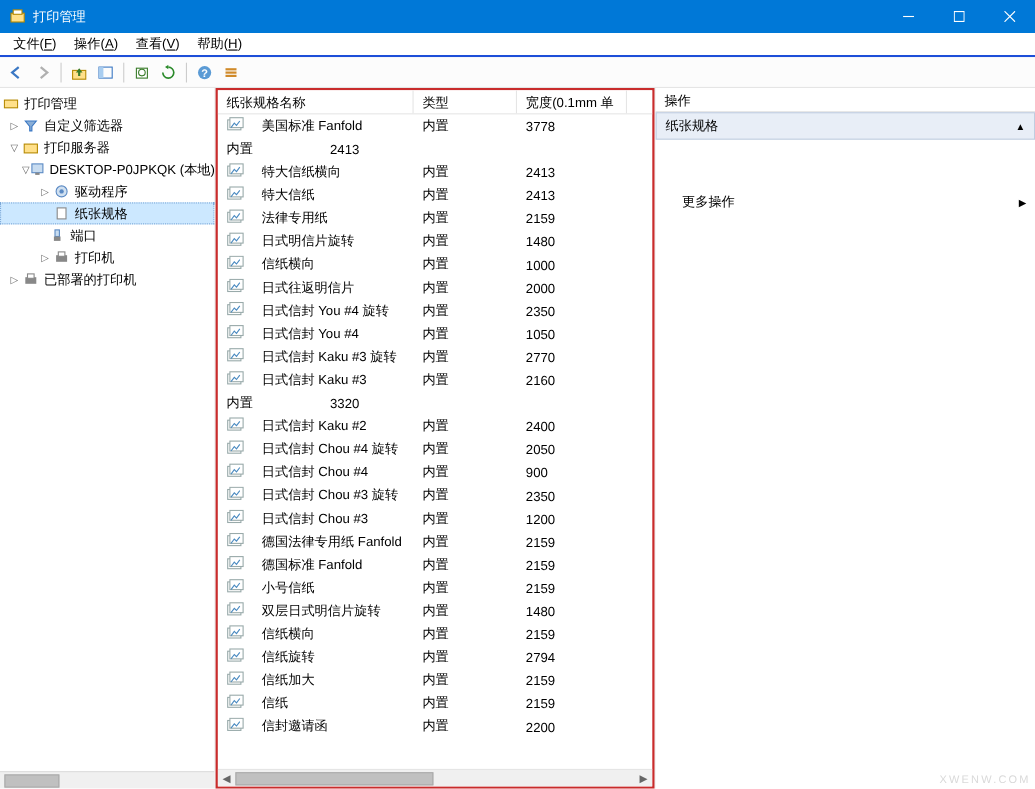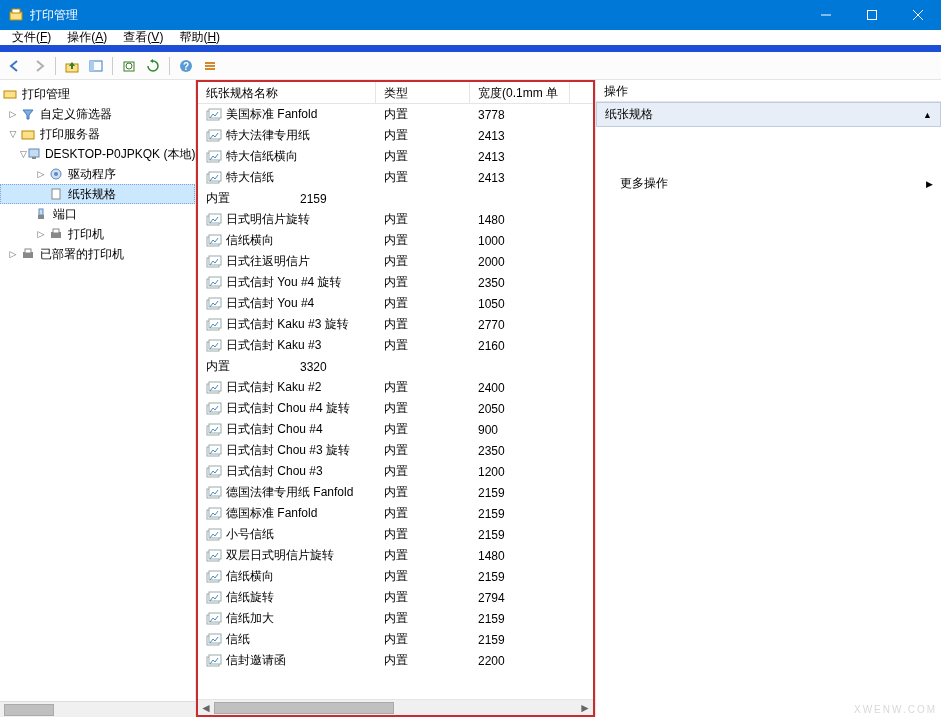--- a/index.html
+++ b/index.html
@@ -3,42 +3,42 @@
 <meta charset="utf-8">
 <style>
 * { box-sizing: border-box; margin: 0; padding: 0; }
 body { font-family: "Microsoft YaHei", "Segoe UI", Tahoma, sans-serif; font-size: 12px; background: #fff; width: 941px; height: 717px; overflow: hidden; display: flex; flex-direction: column; }
 .titlebar { background: #0078d7; color: #fff; height: 30px; display: flex; align-items: center; padding-left: 8px; }
 .titlebar .app-icon { width: 16px; height: 16px; margin-right: 6px; display: flex; align-items: center; justify-content: center; font-size: 12px; }
 .titlebar .title { flex: 1; font-size: 12px; }
 .titlebar .win-controls { display: flex; height: 100%; }
 .titlebar .win-btn { width: 46px; display: flex; align-items: center; justify-content: center; cursor: pointer; }
 .titlebar .win-btn svg { width: 10px; height: 10px; }
-.menubar { background: #fff; height: 22px; display: flex; align-items: center; border-bottom: 7px solid #1d4ed8; padding-left: 4px; }
+.menubar { background: #fff; height: 22px; display: flex; align-items: center; border-bottom: 2px solid #1d4ed8; padding-left: 4px; }
 .menubar .menu-item { padding: 2px 8px; cursor: pointer; }
 .menubar .menu-item .accel { text-decoration: underline; }
 .toolbar { background: #fcfcfc; height: 28px; display: flex; align-items: center; padding: 2px 4px; gap: 2px; border-bottom: 1px solid #e5e5e5; }
 .toolbar .tb-btn { width: 22px; height: 22px; display: flex; align-items: center; justify-content: center; border: 1px solid transparent; cursor: pointer; }
 .toolbar .sep { width: 1px; height: 18px; background: #ccc; margin: 0 3px; }
 .main { flex: 1; display: flex; min-height: 0; }
 .tree-panel { width: 196px; border-right: 1px solid #e5e5e5; overflow: auto; position: relative; }
 .tree-panel .hscroll { position:absolute; bottom:0; left:0; right:0; height:16px; background:#f0f0f0; border-top:1px solid #ddd; display:flex; align-items:center;}
 .tree-panel .hscroll .thumb { width:50px; height:12px; background:#c0c0c0; margin-left:4px; border:1px solid #aaa;}
 .tree { padding: 4px 0 20px 0; }
 .tree-row { display: flex; align-items: center; height: 20px; padding-right: 4px; white-space: nowrap; cursor: pointer; }
 .tree-row.selected { background: #cce8ff; outline: 1px dotted #7aa7d7; outline-offset: -1px; }
 .tree-toggle { width: 14px; height: 14px; display: flex; align-items: center; justify-content: center; color: #6b6b6b; font-size: 9px; }
 .tree-icon { width: 16px; height: 16px; margin-right: 4px; display: flex; align-items: center; justify-content: center; font-size: 12px; }
 .list-panel { flex: 1; border: 2px solid #c92c2c; position: relative; display: flex; flex-direction: column; overflow: hidden; min-width:0;}
 .list-header { display: flex; height: 22px; border-bottom: 1px solid #e5e5e5; background: #fff; flex-shrink:0;}
 .list-header .col { padding: 3px 8px; border-right: 1px solid #e5e5e5; font-size: 12px; white-space:nowrap; overflow:hidden;}
 .list-body { flex: 1; overflow-y: scroll; overflow-x:auto; }
 .list-row { display: flex; height: 21px; align-items: center; cursor: pointer; }
 .list-row .cell { padding: 0 8px; white-space: nowrap; overflow: hidden; display:flex; align-items:center;}
-.list-row .cell.c0 { display: flex; align-items: center; gap: 4px; }
+.list-row .cell.c0 { display: flex; align-items: flex-start; gap: 16px; }
 .row-icon { width: 16px; height: 14px; display: inline-flex; align-items: center; justify-content: center; flex-shrink:0;}
 .col.c0, .cell.c0 { width: 178px; flex-shrink:0;}
 .col.c1, .cell.c1 { width: 94px; flex-shrink:0;}
 .col.c2, .cell.c2 { width: 100px; flex-shrink:0;}
 .list-hscroll { height:16px; border-top:1px solid #e5e5e5; background:#f0f0f0; display:flex; align-items:center;}
 .list-hscroll .arrow{width:16px;text-align:center;color:#666;}
 .list-hscroll .track{flex:1;position:relative;height:100%;}
 .list-hscroll .thumb{position:absolute;left:0;top:2px;height:12px;width:180px;background:#c0c0c0;border:1px solid #aaa;}
 .actions-panel { width: 346px; border-left: 1px solid #e5e5e5; display: flex; flex-direction: column; }
 .actions-header { height: 22px; background: #fff; border-bottom: 1px solid #e5e5e5; padding: 3px 8px; font-size: 12px; }
@@ -193,21 +193,21 @@
         <span>驱动程序</span>
       </div>
       <div class="tree-row selected" style="padding-left:48px">
         <span class="tree-icon">
             <svg width="14" height="14" viewBox="0 0 14 14">
               <rect x="3" y="2" width="8" height="10" fill="#fff" stroke="#888"></rect>
             </svg>
           </span>
         <span>纸张规格</span>
       </div>
-      <div class="tree-row" style="padding-left:33px">
+      <div class="tree-row" style="padding-left:44px">
         <span class="tree-icon">
             <svg width="14" height="14" viewBox="0 0 14 14">
               <rect x="5" y="2" width="4" height="6" fill="#c8dcf0" stroke="#5b8ac4"></rect>
               <rect x="4" y="8" width="6" height="4" fill="#888"></rect>
             </svg>
           </span>
         <span>端口</span>
       </div>
       <div class="tree-row" style="padding-left:34px">
         <span class="tree-toggle">▷</span>
@@ -250,30 +250,20 @@
                 <rect x="3" y="1" width="12" height="9" fill="#fff" stroke="#9aa"></rect>
                 <path d="M4 10 L7 6 L9 8 L12 4" fill="none" stroke="#4a8ac0"></path>
               </svg>
             </span>
             <span>美国标准 Fanfold</span>
           </div>
           <div class="cell c1">内置</div>
           <div class="cell c2">3778</div>
         </div>
         <div class="list-row">
-          <div class="cell c0">
-            <span class="row-icon">
-              <svg width="16" height="14" viewBox="0 0 16 14">
-                <rect x="1" y="3" width="12" height="9" fill="#fff" stroke="#9aa"></rect>
-                <rect x="3" y="1" width="12" height="9" fill="#fff" stroke="#9aa"></rect>
-                <path d="M4 10 L7 6 L9 8 L12 4" fill="none" stroke="#4a8ac0"></path>
-              </svg>
-            </span>
-            <span>特大法律专用纸</span>
-          </div>
           <div class="cell c1">内置</div>
           <div class="cell c2">2413</div>
         </div>
         <div class="list-row">
           <div class="cell c0">
             <span class="row-icon">
               <svg width="16" height="14" viewBox="0 0 16 14">
                 <rect x="1" y="3" width="12" height="9" fill="#fff" stroke="#9aa"></rect>
                 <rect x="3" y="1" width="12" height="9" fill="#fff" stroke="#9aa"></rect>
                 <path d="M4 10 L7 6 L9 8 L12 4" fill="none" stroke="#4a8ac0"></path>
@@ -292,20 +282,30 @@
                 <rect x="3" y="1" width="12" height="9" fill="#fff" stroke="#9aa"></rect>
                 <path d="M4 10 L7 6 L9 8 L12 4" fill="none" stroke="#4a8ac0"></path>
               </svg>
             </span>
             <span>特大信纸</span>
           </div>
           <div class="cell c1">内置</div>
           <div class="cell c2">2413</div>
         </div>
         <div class="list-row">
+          <div class="cell c0">
+            <span class="row-icon">
+              <svg width="16" height="14" viewBox="0 0 16 14">
+                <rect x="1" y="3" width="12" height="9" fill="#fff" stroke="#9aa"></rect>
+                <rect x="3" y="1" width="12" height="9" fill="#fff" stroke="#9aa"></rect>
+                <path d="M4 10 L7 6 L9 8 L12 4" fill="none" stroke="#4a8ac0"></path>
+              </svg>
+            </span>
+            <span>法律专用纸</span>
+          </div>
           <div class="cell c1">内置</div>
           <div class="cell c2">2159</div>
         </div>
         <div class="list-row">
           <div class="cell c0">
             <span class="row-icon">
               <svg width="16" height="14" viewBox="0 0 16 14">
                 <rect x="1" y="3" width="12" height="9" fill="#fff" stroke="#9aa"></rect>
                 <rect x="3" y="1" width="12" height="9" fill="#fff" stroke="#9aa"></rect>
                 <path d="M4 10 L7 6 L9 8 L12 4" fill="none" stroke="#4a8ac0"></path>

